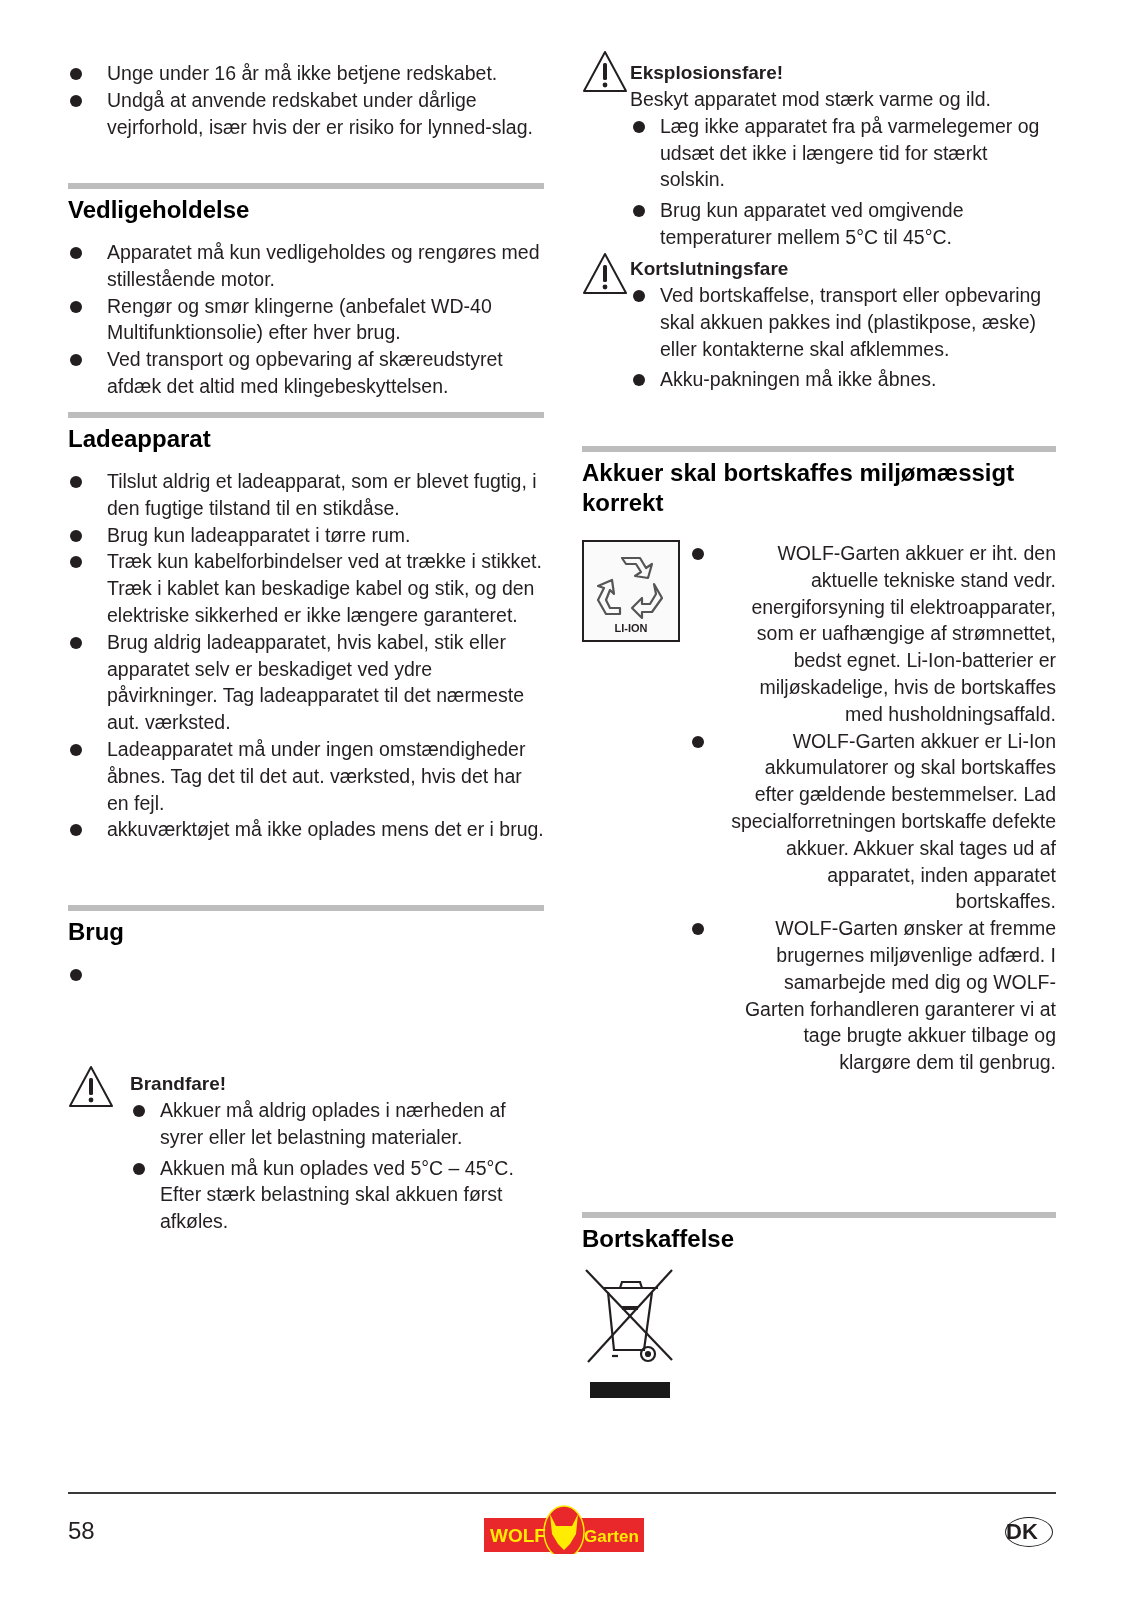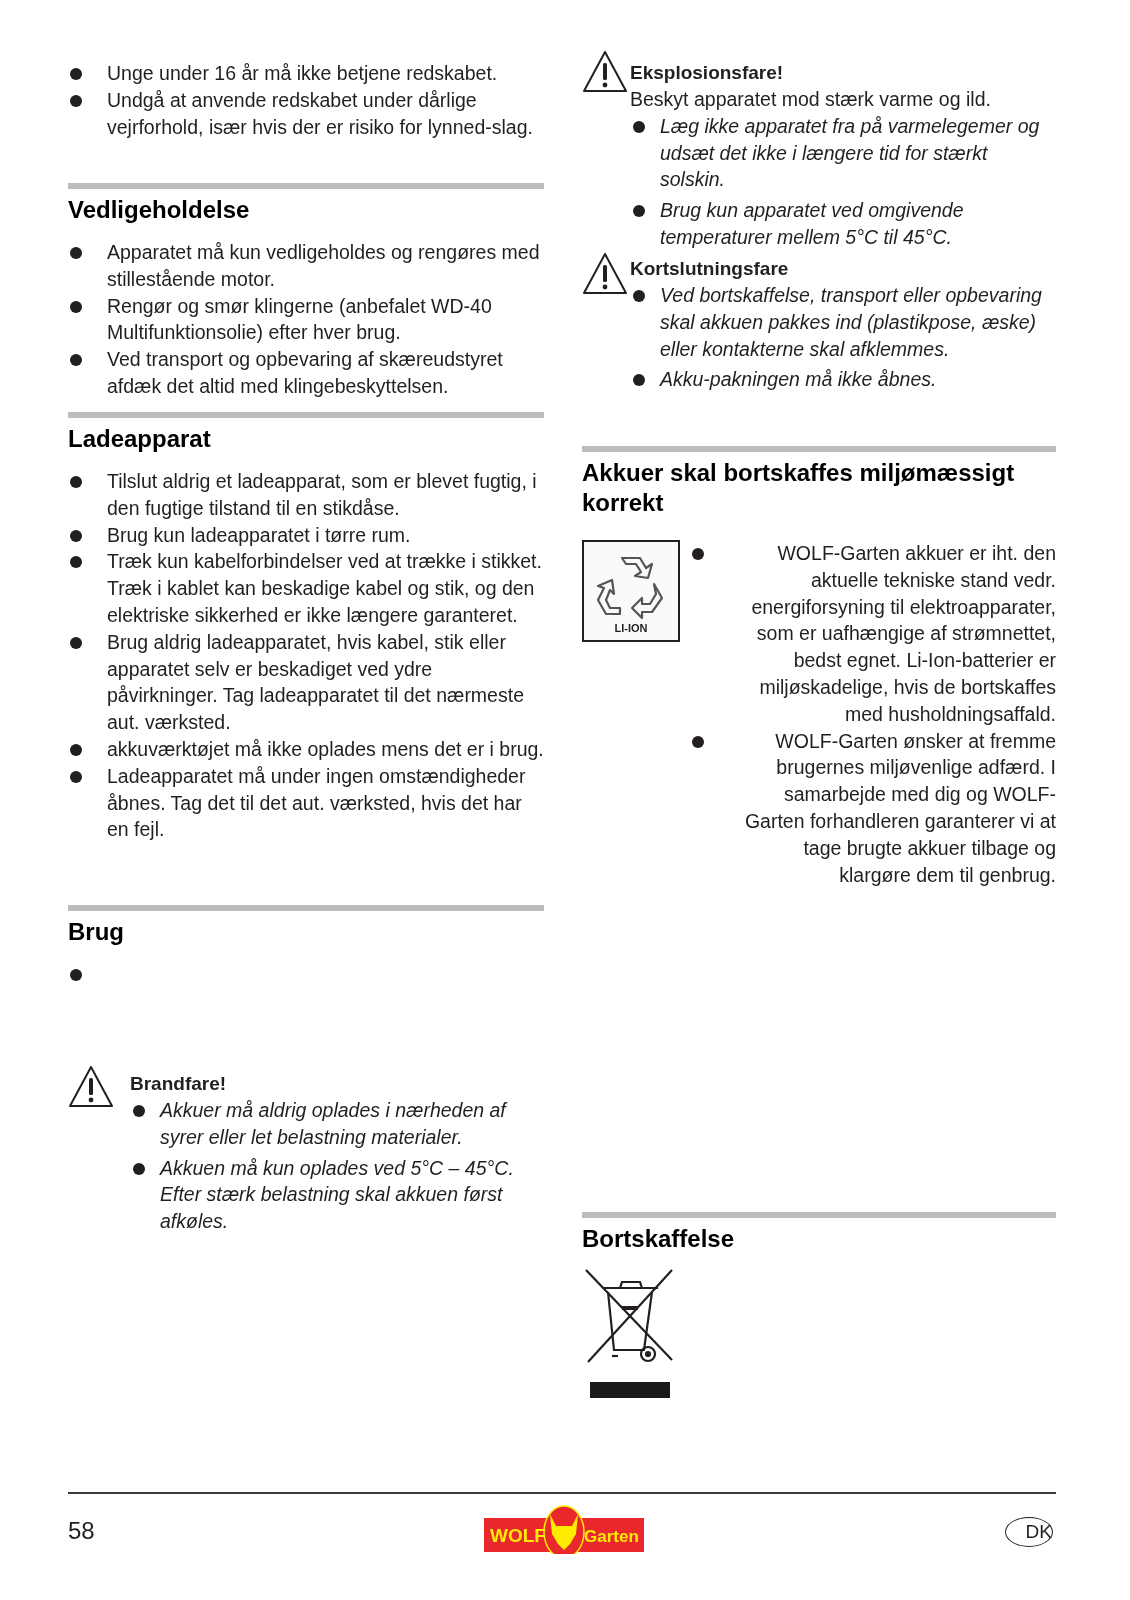--- a/index.html
+++ b/index.html
@@ -13,41 +13,41 @@
 
   .blk { position: absolute; left: 0; right: 0; }
   .rule { height: 6px; background: #bdbdbd; }
   .h2 { font-weight: bold; font-size: 24px; line-height: 30px; margin: 0; color: #000000; }
 
   ul.bl { list-style: none; margin: 0; padding: 0; }
   ul.bl li { position: relative; padding-left: 39px; font-size: 19.5px; line-height: 26.8px; }
   ul.bl li .dot {
     position: absolute; left: 2px; top: 8px; width: 12px; height: 12px; border-radius: 50%; background: #231f20;
   }
-  ul.bl.compact li { padding-left: 30px; font-style: italic; }
+  ul.bl.compact li { padding-left: 30px; }
   ul.bl.compact li .dot { left: 3px; }
   ul.bl.compact li + li { margin-top: 4px; }
 
   .warn { position: absolute; left: 0; right: 0; }
   .warn .tri { position: absolute; left: 0; top: 0; width: 46px; height: 44px; }
   .warn .body { margin-left: 62px; }
   .warn .title { font-weight: bold; font-size: 19px; line-height: 26px; }
   .warn .lead { font-size: 19.5px; line-height: 26.8px; }
 
   .pic-row { position: absolute; left: 0; right: 0; }
   .pic-row .pic { position: absolute; left: 0; top: 0; }
   .pic-row ul.bl { margin-left: 108px; text-align: right; }
 
   .footer-rule { position: absolute; left: 68px; width: 988px; top: 1492px; height: 2px; background: #3a3a3a; }
   .page-num { position: absolute; left: 68px; top: 1516px; font-size: 24px; line-height: 30px; }
   .logo { position: absolute; left: 484px; top: 1504px; width: 160px; height: 50px; }
   .lang {
     position: absolute; left: 1005px; top: 1517px; width: 46px; height: 28px;
     border: 1.5px solid #231f20; border-radius: 50%;
-    font-weight: normal; font-size: 19px; line-height: 28px; text-align: right;
+    font-weight: bold; font-size: 22px; line-height: 28px; text-align: left;
   }
 </style>
 </head>
 <body>
 
 <svg width="0" height="0" style="position:absolute">
   <defs>
     <symbol id="tri" viewBox="0 0 46 44">
       <path d="M23 2 L44 41 L2 41 Z" fill="none" stroke="#231f20" stroke-width="2" stroke-linejoin="round"></path>
       <rect x="21" y="13" width="4" height="17" rx="1.5" fill="#231f20"></rect>
@@ -76,22 +76,22 @@
   </div>
 
   <div class="blk" style="top:412px">
     <div class="rule"></div>
     <h2 class="h2" style="margin-top:6px">Ladeapparat</h2>
     <ul class="bl" style="margin-top:14px">
       <li><span class="dot"></span><span>Tilslut aldrig et ladeapparat, som er blevet fugtig, i den fugtige tilstand til en stikdåse.</span></li>
       <li><span class="dot"></span><span>Brug kun ladeapparatet i tørre rum.</span></li>
       <li><span class="dot"></span><span>Træk kun kabelforbindelser ved at trække i stikket. Træk i kablet kan beskadige kabel og stik, og den elektriske sikkerhed er ikke længere garanteret.</span></li>
       <li><span class="dot"></span><span>Brug aldrig ladeapparatet, hvis kabel, stik eller apparatet selv er beskadiget ved ydre påvirkninger. Tag ladeapparatet til det nærmeste aut. værksted.</span></li>
+      <li><span class="dot"></span><span>Ladeapparatet må under ingen omstændigheder åbnes. Tag det til det aut. værksted, hvis det har en fejl.</span></li>
       <li><span class="dot"></span><span>akkuværktøjet må ikke oplades mens det er i brug.</span></li>
-      <li><span class="dot"></span><span>Ladeapparatet må under ingen omstændigheder åbnes. Tag det til det aut. værksted, hvis det har en fejl.</span></li>
     </ul>
   </div>
 
   <div class="blk" style="top:905px">
     <div class="rule"></div>
     <h2 class="h2" style="margin-top:6px">Brug</h2>
     <ul class="bl" style="margin-top:14px">
       <li><span class="dot"></span></li>
     </ul>
   </div>
@@ -149,20 +149,21 @@
       <rect x="1" y="1" width="96" height="100" fill="#fafafa" stroke="#231f20" stroke-width="2"></rect>
       <g fill="none" stroke="#555" stroke-width="2.2" stroke-linejoin="round">
         <path d="M40 18 L58 18 L64 28 L70 24 L66 38 L53 36 L59 32 L54 24 L44 24 Z"></path>
         <path d="M72 44 L80 58 L70 72 L60 72 L60 78 L50 68 L60 58 L60 64 L68 64 L74 54 Z"></path>
         <path d="M38 74 L24 74 L16 60 L22 48 L16 46 L30 40 L32 54 L28 50 L24 60 L28 68 L38 68 Z"></path>
       </g>
       <text x="49" y="92" text-anchor="middle" font-family="Liberation Sans, sans-serif" font-weight="bold" font-size="11" fill="#231f20">LI-ION</text>
     </svg>
     <ul class="bl" style="margin-left:108px">
       <li><span class="dot"></span><span>WOLF-Garten akkuer er iht. den aktuelle tekniske stand vedr. energiforsyning til elektroapparater, som er uafhængige af strømnettet, bedst egnet. Li-Ion-batterier er miljøskadelige, hvis de bortskaffes med husholdningsaffald.</span></li>
+      <li><span class="dot"></span><span>WOLF-Garten akkuer er Li-Ion akkumulatorer og skal bortskaffes efter gældende bestemmelser. Lad specialforretningen bortskaffe defekte akkuer. Akkuer skal tages ud af apparatet, inden apparatet bortskaffes.</span></li>
       <li><span class="dot"></span><span>WOLF-Garten ønsker at fremme brugernes miljøvenlige adfærd. I samarbejde med dig og WOLF-Garten forhandleren garanterer vi at tage brugte akkuer tilbage og klargøre dem til genbrug.</span></li>
     </ul>
   </div>
 
   <div class="blk" style="top:1212px">
     <div class="rule"></div>
     <h2 class="h2" style="margin-top:6px">Bortskaffelse</h2>
   </div>
 
   <div class="pic-row" style="top:1268px">

